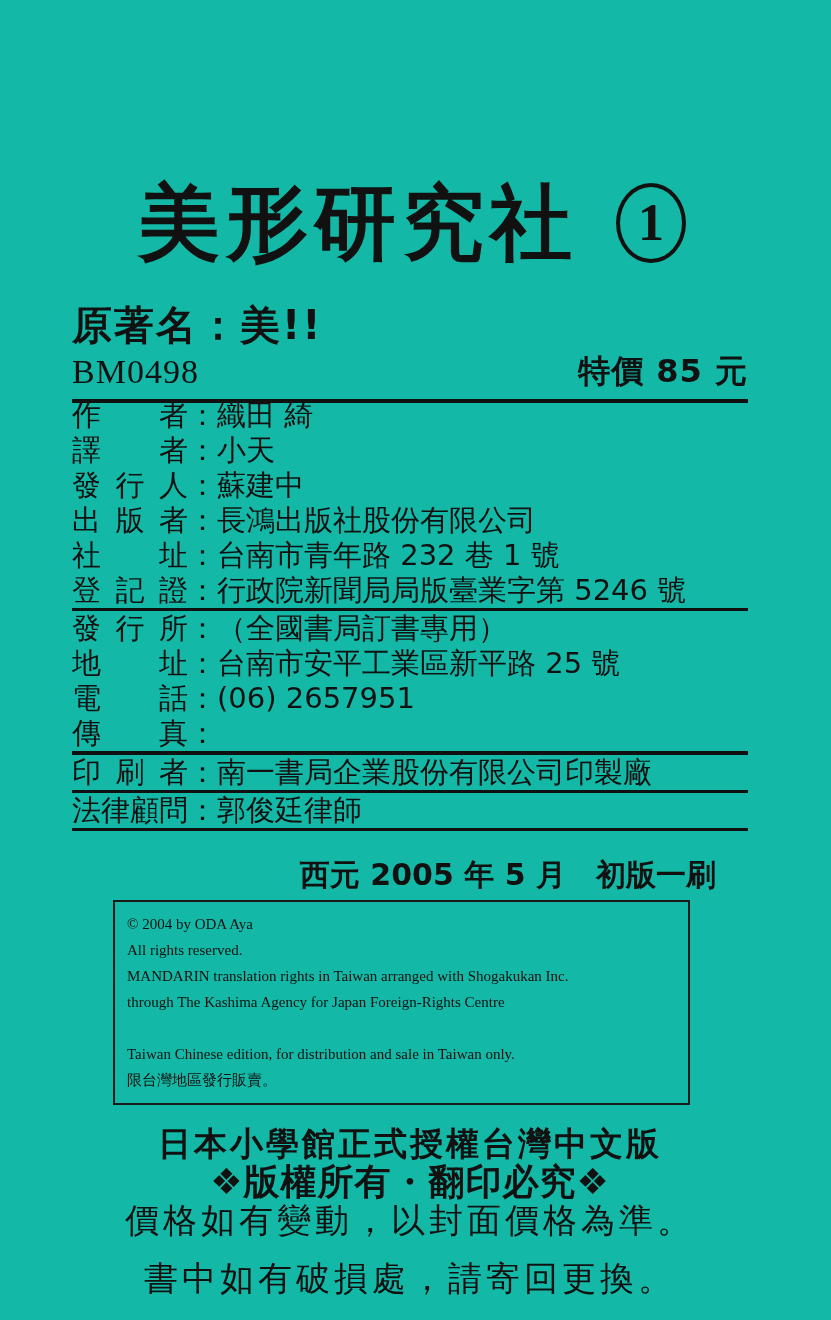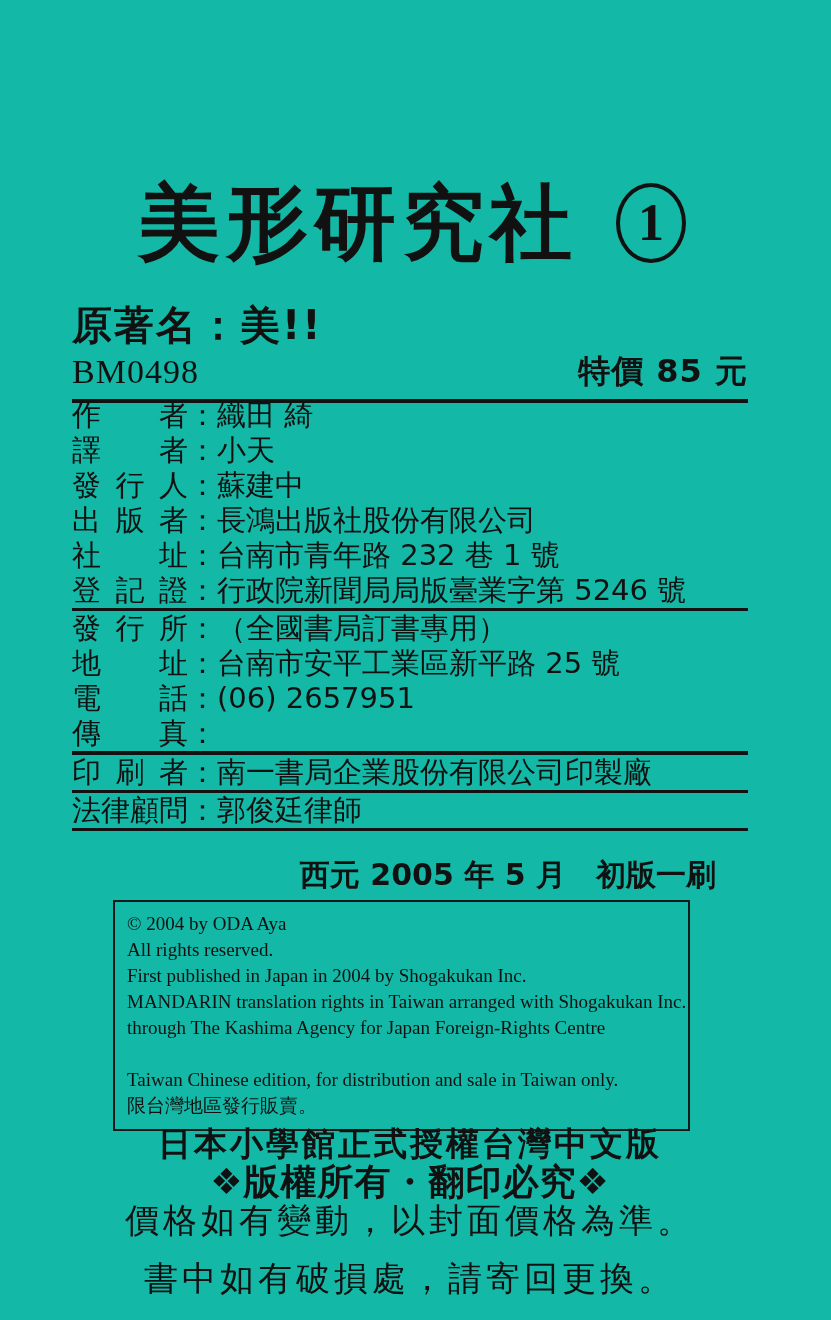--- a/index.html
+++ b/index.html
@@ -36,21 +36,21 @@
   .row{display:flex;font-size:29px;line-height:35px;font-weight:400;white-space:nowrap;}
   .lab{display:inline-block;width:116px;text-align:justify;text-align-last:justify;flex:0 0 auto;}
   .colon{flex:0 0 auto;}
   .val{flex:1 1 auto;}
   .edition{text-align:right;padding-right:32px;font-size:30px;font-weight:600;margin-top:24px;line-height:40px;white-space:nowrap;}
 
   
   .cbox{
     position:absolute;left:41px;top:900px;width:577px;box-sizing:border-box;
     border:2px solid #1a1a1a;padding:9px 12px 10px 12px;
-    font-family:"Liberation Serif","DejaVu Serif",serif;font-size:19px;
+    font-family:"Liberation Serif","DejaVu Serif",serif;font-size:15px;
   }
   .cr-line{min-height:26px;line-height:26px;white-space:nowrap;}
 
   
   .license-line{position:absolute;left:0;top:1122px;width:676px;text-align:center;font-size:33px;font-weight:bold;letter-spacing:3px;white-space:nowrap;}
   .rights-line{position:absolute;left:0;top:1158px;width:676px;text-align:center;font-size:36px;font-weight:bold;letter-spacing:1px;white-space:nowrap;}
   .notice{position:absolute;left:0;width:676px;text-align:center;
     font-family:"DejaVu Serif","Liberation Serif",serif;font-size:34px;letter-spacing:4px;white-space:nowrap;}
   .notice-1{top:1198px;}
   .notice-2{top:1256px;}
@@ -157,21 +157,20 @@
         </div>
       <div class="edition">西元 2005 年 5 月　初版一刷</div>
     </div>
 
     <div class="cbox">
 
         <div class="cr-line">© 2004 by ODA Aya</div>
 
         <div class="cr-line">All rights reserved.</div>
 
-        <div class="cr-line">First published in Japan in 2004 by Shogakukan Inc.</div>
 
         <div class="cr-line">MANDARIN translation rights in Taiwan arranged with Shogakukan Inc.</div>
 
         <div class="cr-line">through The Kashima Agency for Japan Foreign-Rights Centre</div>
 
         <div class="cr-line"></div>
 
         <div class="cr-line">Taiwan Chinese edition, for distribution and sale in Taiwan only.</div>
 
         <div class="cr-line">限台灣地區發行販賣。</div>

